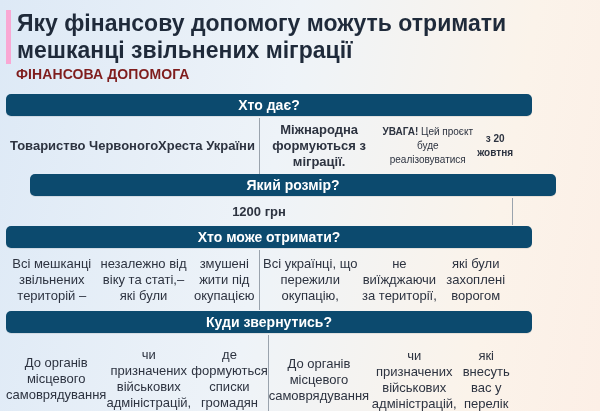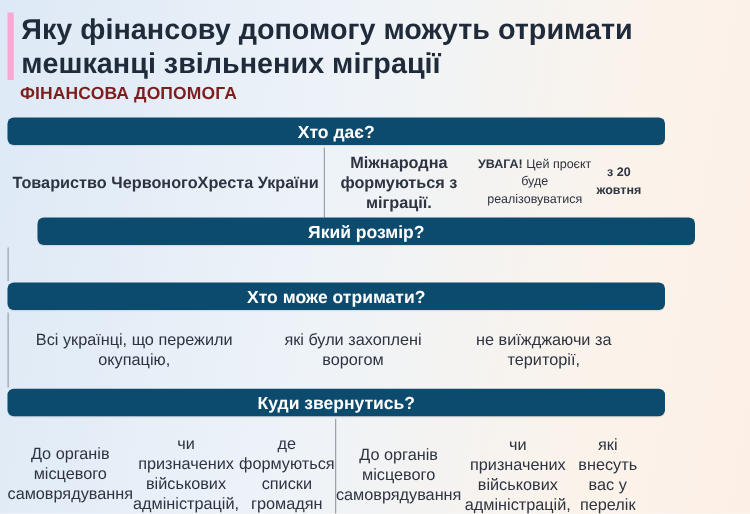--- a/index.html
+++ b/index.html
@@ -63,30 +63,38 @@
   <div class="divider"></div>
   <div class="cell">
     <span class="bold">Міжнародна формуються з міграції.</span>
     <span class="small"><b>УВАГА!</b><span> Цей проєкт буде реалізовуватися</span></span>
     <span class="small bold">з 20 жовтня</span>
   </div>
 </div>
 
 <div class="bar" style="top:174px;margin-left:24px;">Який розмір?</div>
 <div class="row" style="top:198px; height:27px;">
+  <div class="cell bold">
+    <span>1200 грн</span>
+  </div>
   <div class="divider"></div>
 </div>
 
 <div class="bar" style="top:226px;">Хто може отримати?</div>
 <div class="row" style="top:250px; height:60px;">
+  <div class="cell">
+    <span>Всі мешканці звільнених територій –</span>
+    <span>незалежно від віку та статі,– які були</span>
+    <span>змушені жити під окупацією</span>
+  </div>
   <div class="divider"></div>
   <div class="cell">
     <span>Всі українці, що пережили окупацію,</span>
+    <span>не виїжджаючи за території,</span>
     <span>які були захоплені ворогом</span>
-    <span>не виїжджаючи за території,</span>
   </div>
 </div>
 
 <div class="bar" style="top:311px;">Куди звернутись?</div>
 <div class="row" style="top:335px; height:76px;">
   <div class="cell" style="justify-content:flex-start; padding-top:11px;">
     <span>До органів місцевого самоврядування</span>
     <span>чи призначених військових адміністрацій,</span>
     <span>де формуються списки громадян</span>
   </div>

